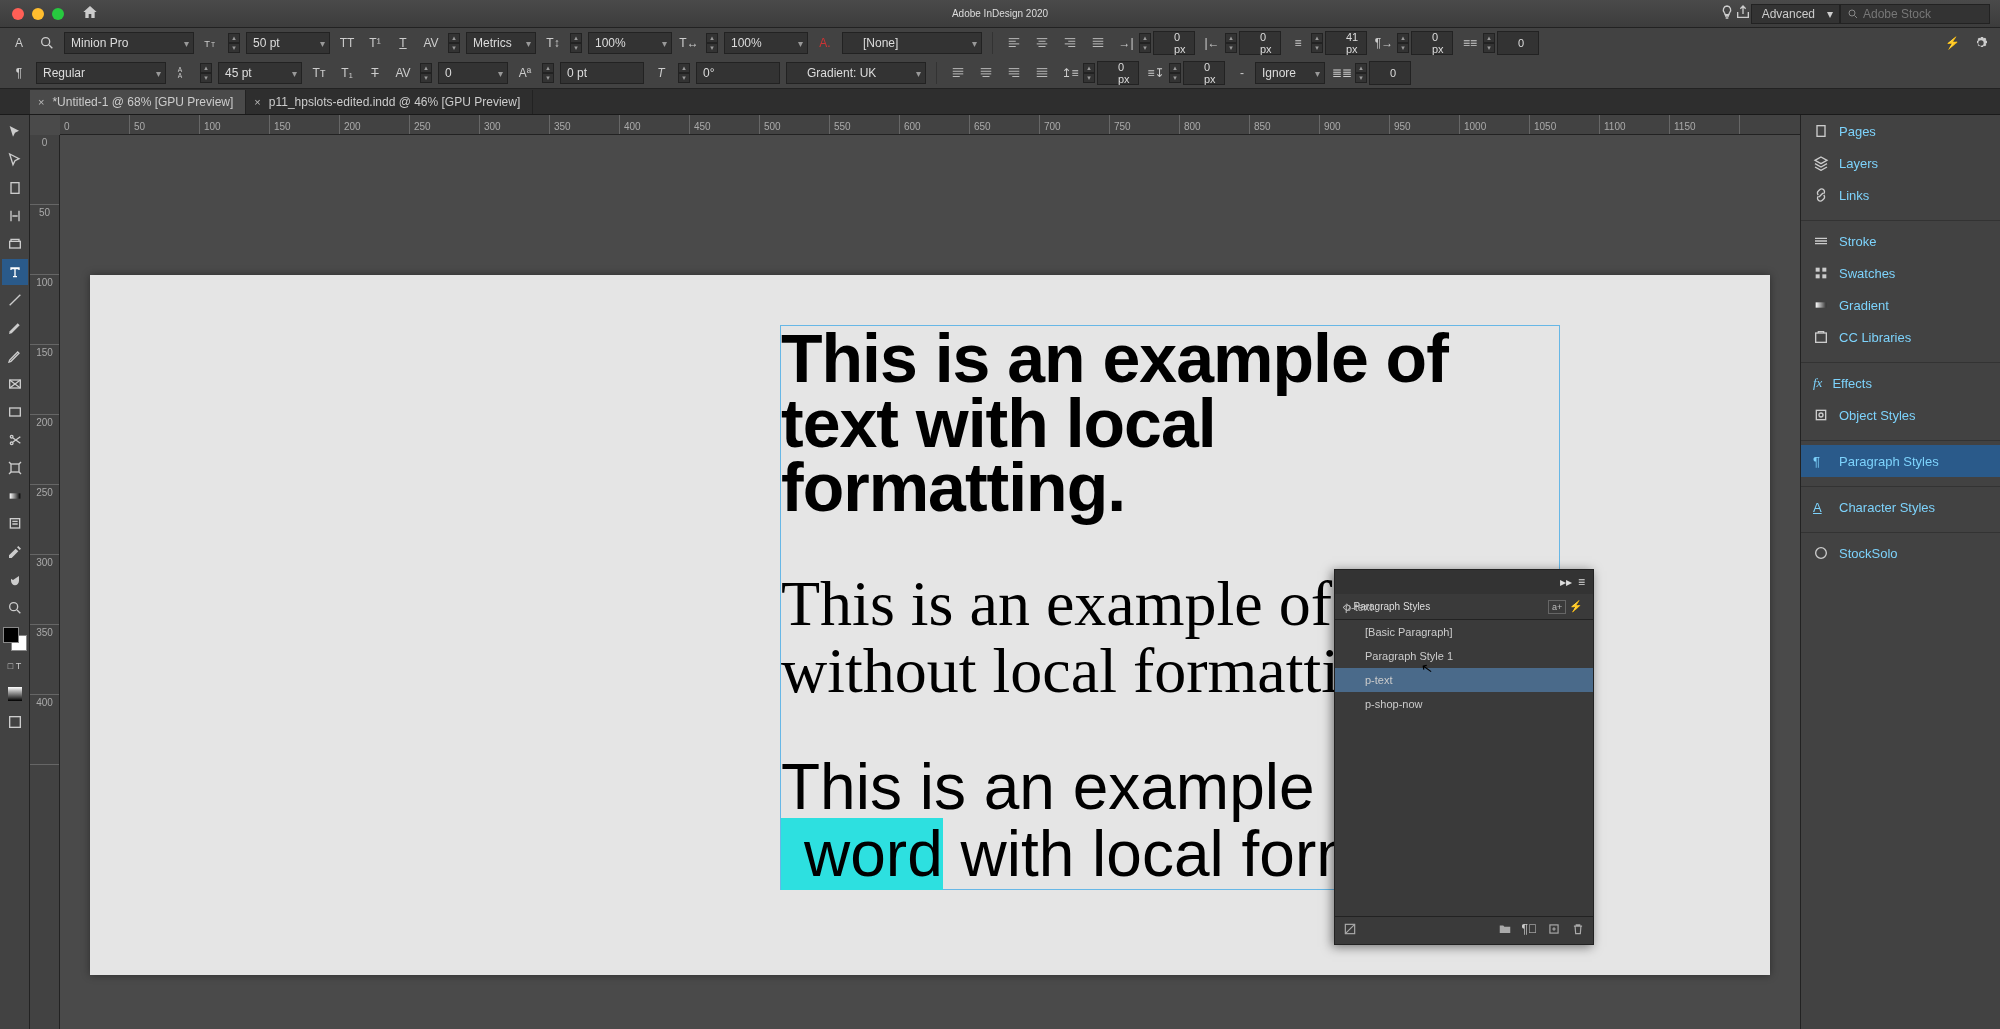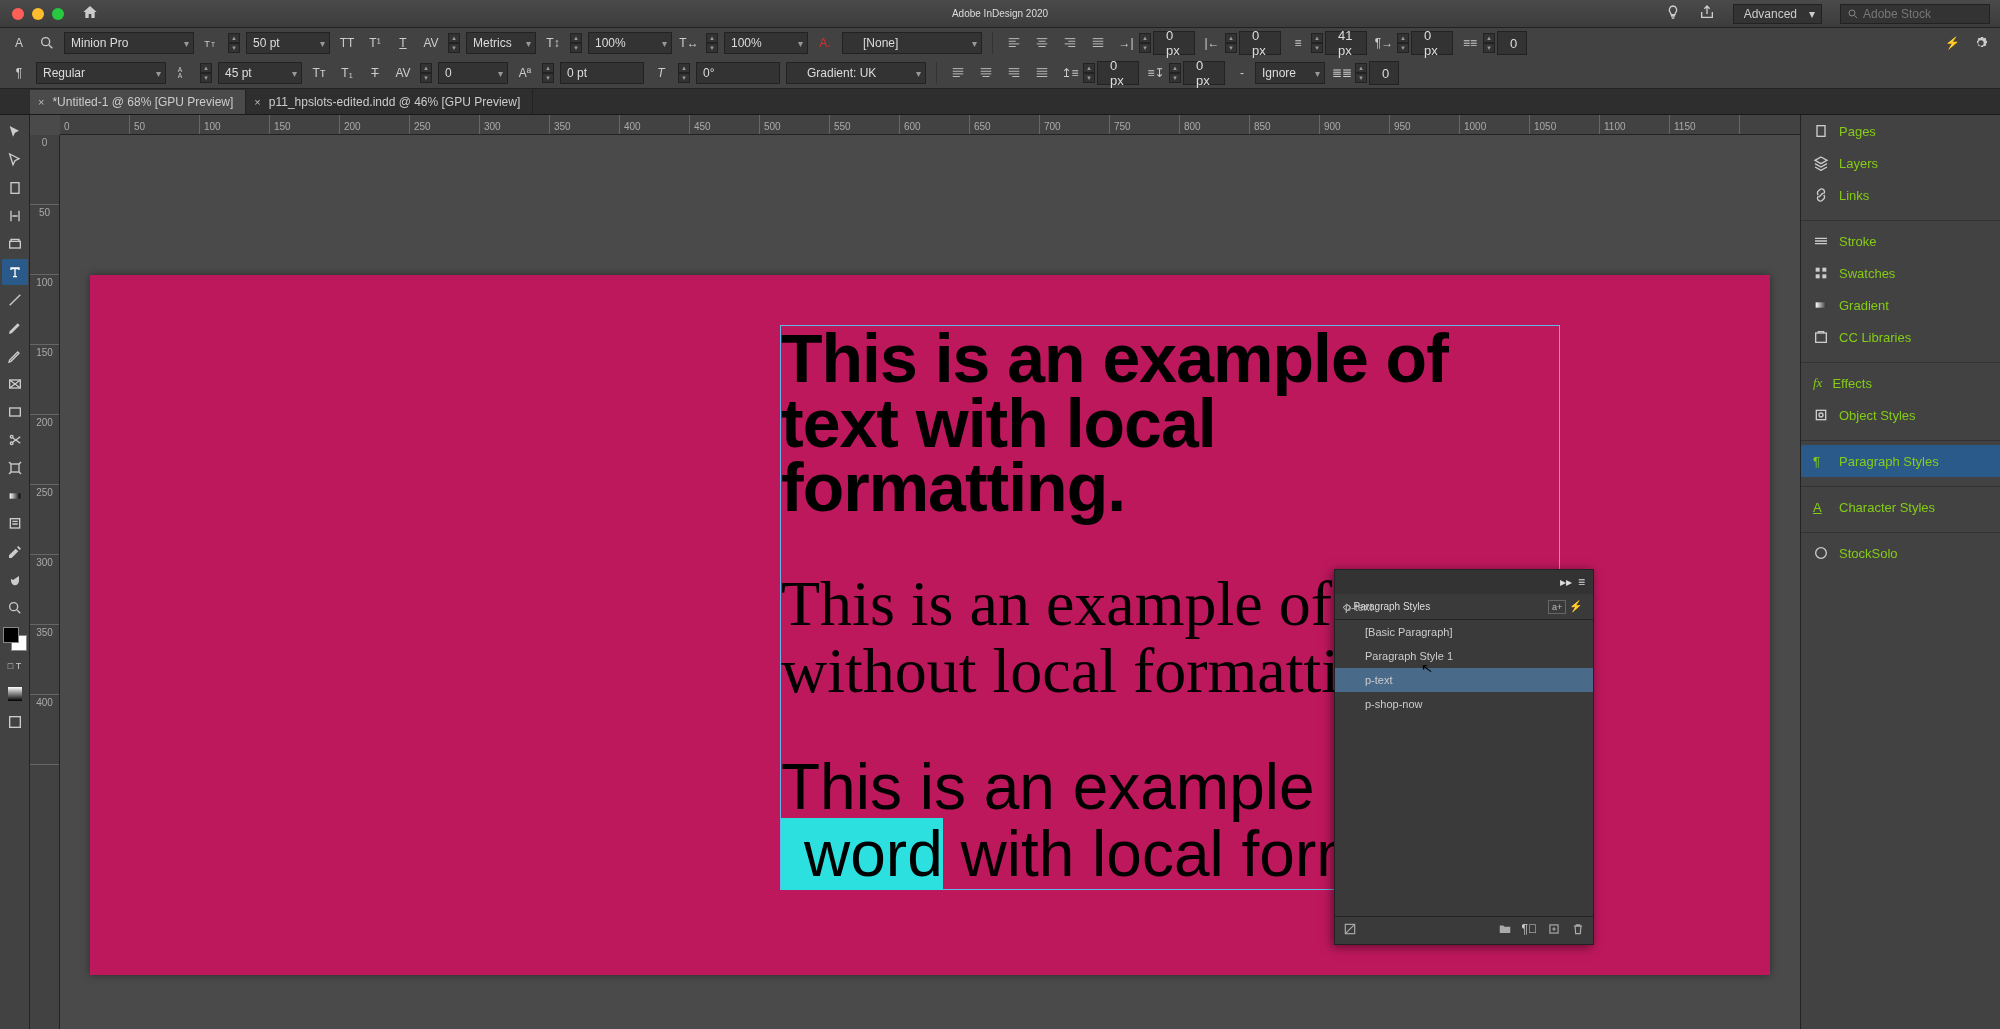--- a/index.html
+++ b/index.html
@@ -7,42 +7,42 @@
 
 
 .titlebar { height: 28px; background: linear-gradient(#4a4a4a,#3c3c3c); display: flex; align-items: center; position: relative; border-bottom: 1px solid #222; }
 .traffic { display: flex; gap: 8px; margin-left: 12px; }
 .tdot { width: 12px; height: 12px; border-radius: 50%; }
 .tdot.red { background: #ff5f56; }
 .tdot.yellow { background: #ffbd2e; }
 .tdot.green { background: #27c93f; }
 .home-icon { margin-left: 18px; color: #ccc; font-size: 16px; }
 .title-center { position: absolute; left: 50%; transform: translateX(-50%); color: #ddd; font-size: 10px; text-align: right; }
-.title-right { position: absolute; right: 10px; display: flex; align-items: center; gap: 18px; }
+.title-right { position: absolute; right: 10px; display: flex; align-items: center; }
 .adv-select { background: #333; border: 1px solid #222; padding: 2px 24px 2px 10px; color: #ccc; font-size: 12px; position: relative;}
 .adv-select::after{content:"▾"; position:absolute; right:6px;}
 .stock-search { background: #333; border: 1px solid #222; width: 150px; height: 20px; padding: 0 6px; display:flex; align-items:center; gap:4px; color:#777; }
 .stock-search svg{width:12px;height:12px;}
 .title-ic { color:#ccc; font-size:16px;}
 
 
 .ctrlbar { background: #424242; border-bottom: 1px solid #222; }
 .ctrlrow { height: 30px; display: flex; align-items: center; gap: 6px; padding: 0 8px; }
 .ctrlrow .sep { width: 1px; height: 22px; background: #333; margin: 0 4px; }
 .ic { width: 22px; height: 22px; display:flex; align-items:center; justify-content:center; color:#ccc; font-size:12px; }
 .ic svg { width: 16px; height: 16px; }
 .field { background: #333; border: 1px solid #222; height: 22px; display: flex; align-items: center; padding: 0 6px; color: #ddd; font-size: 12px; position: relative; }
 .field.dd::after { content: "▾"; position: absolute; right: 4px; font-size: 10px; color: #999; }
 .field.w130{width:130px;} .field.w60{width:84px;} .field.w70{width:70px;} .field.w140{width:140px;padding-left:20px;}
 .stepper { display:flex; flex-direction:column; gap:0; }
 .stepper div { width:12px; height:10px; background:#333; border:1px solid #222; display:flex;align-items:center;justify-content:center;font-size:7px;color:#999;}
 .alignbtn { width:22px;height:22px; display:flex;align-items:center;justify-content:center;}
 .alignbtn svg{width:14px;height:14px;}
 .numgroup { display:flex; align-items:center; gap:2px;}
-.numfield { background:#333;border:1px solid #222;height:24px;width:42px;color:#ddd;font-size:13px;display:flex;align-items:center;padding:0 12px;}
+.numfield { background:#333;border:1px solid #222;height:24px;width:42px;color:#ddd;font-size:11px;display:flex;align-items:center;padding:0 20px;}
 
 
 .tabbar { height: 26px; background: #2e2e2e; display: flex; align-items: flex-end; border-bottom: 1px solid #1a1a1a; padding-left: 30px; }
 .tab { height: 24px; padding: 0 12px 0 8px; display: flex; align-items: center; gap: 8px; font-size: 12px; color: #ccc; border-right:1px solid #222;}
 .tab.active { background: #4a4a4a; }
 .tab .x { font-size: 11px; color: #bbb; }
 
 
 .main { display: flex; height: calc(100% - 114px); }
 .toolcol { width: 30px; background: #424242; border-right: 1px solid #222; display:flex; flex-direction:column; align-items:center; padding-top:4px; gap:2px;}
@@ -53,42 +53,42 @@
 .colorwell .fg{position:absolute;width:16px;height:16px;background:#000;border:1px solid #888;left:0;top:0;}
 .colorwell .bg{position:absolute;width:16px;height:16px;background:#fff;border:1px solid #888;right:0;bottom:0;}
 
 .docarea { flex: 1; position: relative; background: #4a4a4a; overflow: hidden; }
 .hruler { position: absolute; top:0; left:30px; right:0; height:20px; background:#424242; border-bottom:1px solid #222; display:flex; font-size:10px; color:#aaa;}
 .hruler .tick{position:relative; width:70px; border-right:1px solid #666; height:100%; }
 .hruler .tick span{position:absolute; left:4px; bottom:2px;}
 .vruler { position: absolute; top:20px; left:0; width:30px; bottom:0; background:#424242; border-right:1px solid #222;}
 .vruler .tick{height:70px; border-bottom:1px solid #666; font-size:10px; color:#aaa; text-align:center; writing-mode:horizontal-tb; padding-top:2px;}
 .canvas { position:absolute; left:30px; top:20px; right:0; bottom:0; background:#4a4a4a;}
-.page { position:absolute; left:30px; top:140px; width:1680px; height:700px; background:#be185d; box-shadow:0 0 8px rgba(0,0,0,0.4);}
+.page { position:absolute; left:30px; top:140px; width:1680px; height:700px; background:#e5e5e5; box-shadow:0 0 8px rgba(0,0,0,0.4);}
 .tframe { position:absolute; left:690px; top:50px; width:780px; border:1px solid #67b7e6; padding:0;}
 .txt1{font-family:Impact,"Arial Black",sans-serif; font-weight:900; font-size:68px; line-height:0.95; color:#000; letter-spacing:-1px;}
 .txt2{font-family:"Times New Roman",Georgia,serif; font-size:64px; line-height:1.05; color:#000; margin-top:50px;}
 .txt3{font-family:"Times New Roman",Georgia,serif; font-size:64px; line-height:1.05; color:#000; margin-top:50px;}
 .hl{background:#2de0e0;padding-left:23px;}
 
 
 .pspanel { position: absolute; right: 206px; top: 454px; width: 260px; background: #3a3a3a; border:1px solid #222; box-shadow: -2px 2px 10px rgba(0,0,0,0.5); z-index:50;}
 .pspanel .hdr { height:24px; background:#333; display:flex; align-items:center; padding:0 8px; font-size:12px; color:#ddd; justify-content:space-between;}
 .pspanel .hdr .icons{display:flex;gap:6px;}
 .pspanel .sub { height:26px; display:flex; align-items:center; padding:0 10px; font-size:11px; color:#bbb; border-bottom:1px solid #222; justify-content:space-between;}
 .pspanel .list { max-height: 280px; }
 .pspanel .item { height:24px; display:flex; align-items:center; padding:0 10px 0 30px; font-size:11px; color:#ccc;}
 .pspanel .item.sel { background:#4a6a8a; }
 .pspanel .foot { height:28px; border-top:1px solid #222; display:flex; align-items:center; justify-content:space-between; padding:0 8px;}
 .pspanel .foot .r{display:flex;gap:10px;}
 .cursor-arrow{position:absolute; right:160px; top:90px; font-size:14px; color:#000; z-index:60; transform:rotate(-10deg);}
 
 
 .rightdock { width: 200px; background: #424242; border-left:1px solid #222; }
-.dockitem { height: 32px; display:flex; align-items:center; gap:10px; padding:0 12px; font-size:13px; color:#84cc16;}
+.dockitem { height: 32px; display:flex; align-items:center; gap:10px; padding:0 12px; font-size:13px; color:#7dd3fc;}
 .dockitem.sel{background:#2a5a8a;}
 .dockitem svg{width:16px;height:16px;}
 .docksep{height:10px; border-bottom:1px solid #333; margin-bottom:4px;}
 </style>
 </head>
 <body>
 
 <div class="titlebar">
   <div class="traffic">
     <div class="tdot red"></div>

